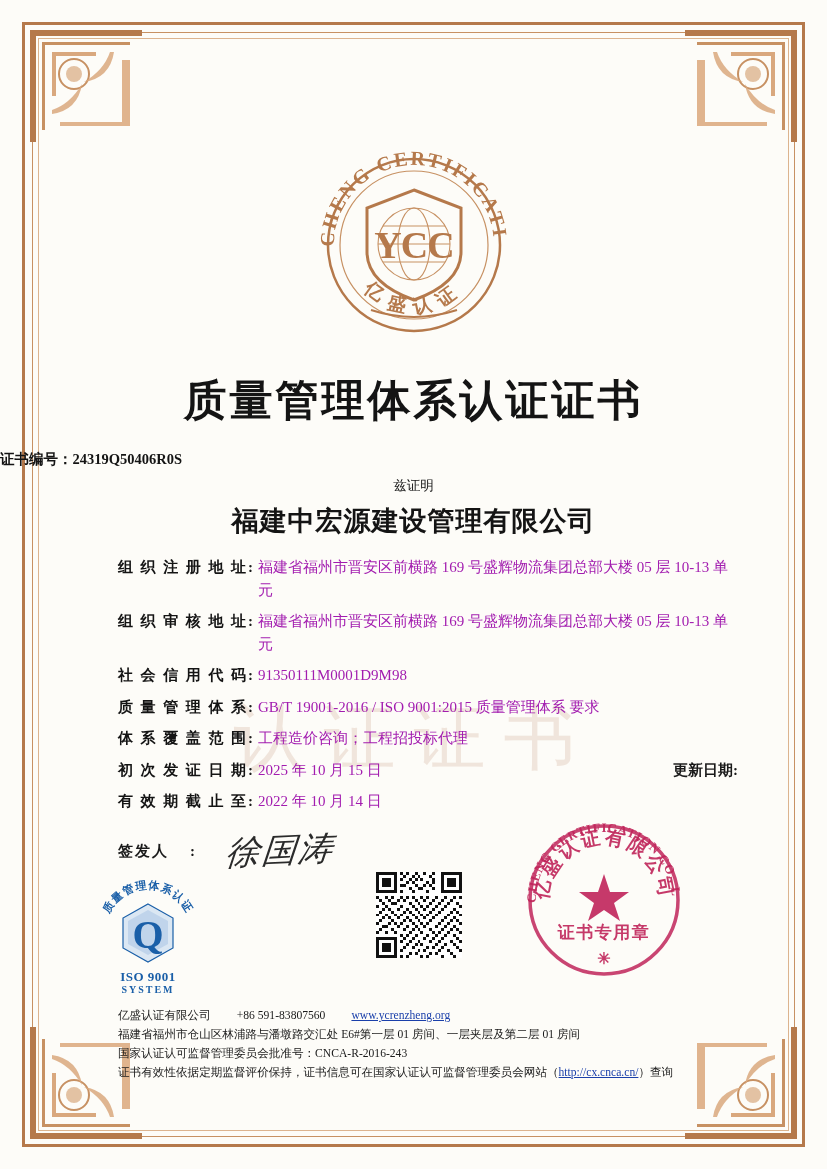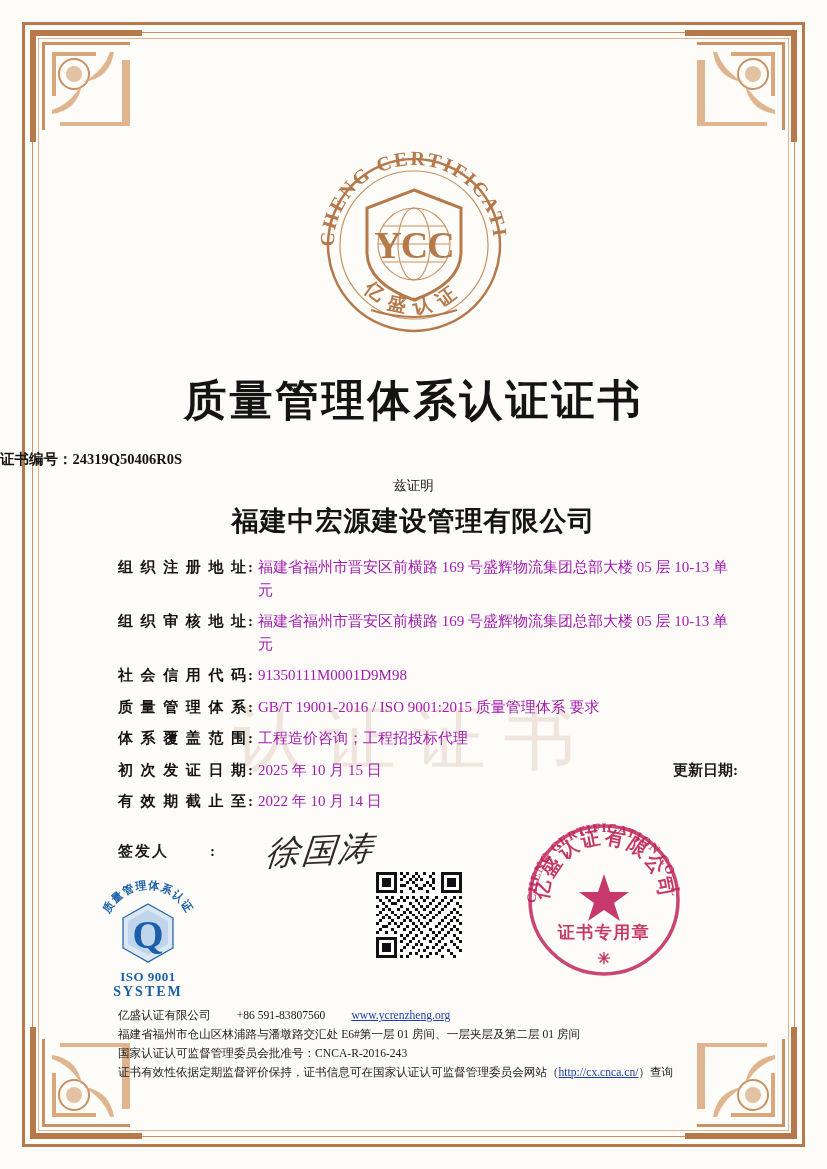--- a/index.html
+++ b/index.html
@@ -156,21 +156,20 @@
   }
 
   
   .sign-row {
     position: absolute;
     left: 118px;
     top: 828px;
     display: flex;
     align-items: center;
     font-size: 15px;
-    gap: 20px;
   }
   .sign-label {
     width: 72px;
     font-weight: bold;
     letter-spacing: 2px;
   }
   .sign-colon { width: 14px; font-weight: bold; }
   .signature {
     margin-left: 22px;
     font-size: 34px;
@@ -197,21 +196,21 @@
     margin: 0 auto;
   }
   .iso-text {
     font-size: 13px;
     font-weight: bold;
     color: #1a5fa8;
     letter-spacing: 0.5px;
     line-height: 1.05;
   }
   .iso-sub {
-    font-size: 14px;
+    font-size: 10px;
     font-weight: bold;
     color: #1a5fa8;
     letter-spacing: 2px;
   }
 
   
   .qr {
     position: absolute;
     left: 376px;
     top: 872px;

